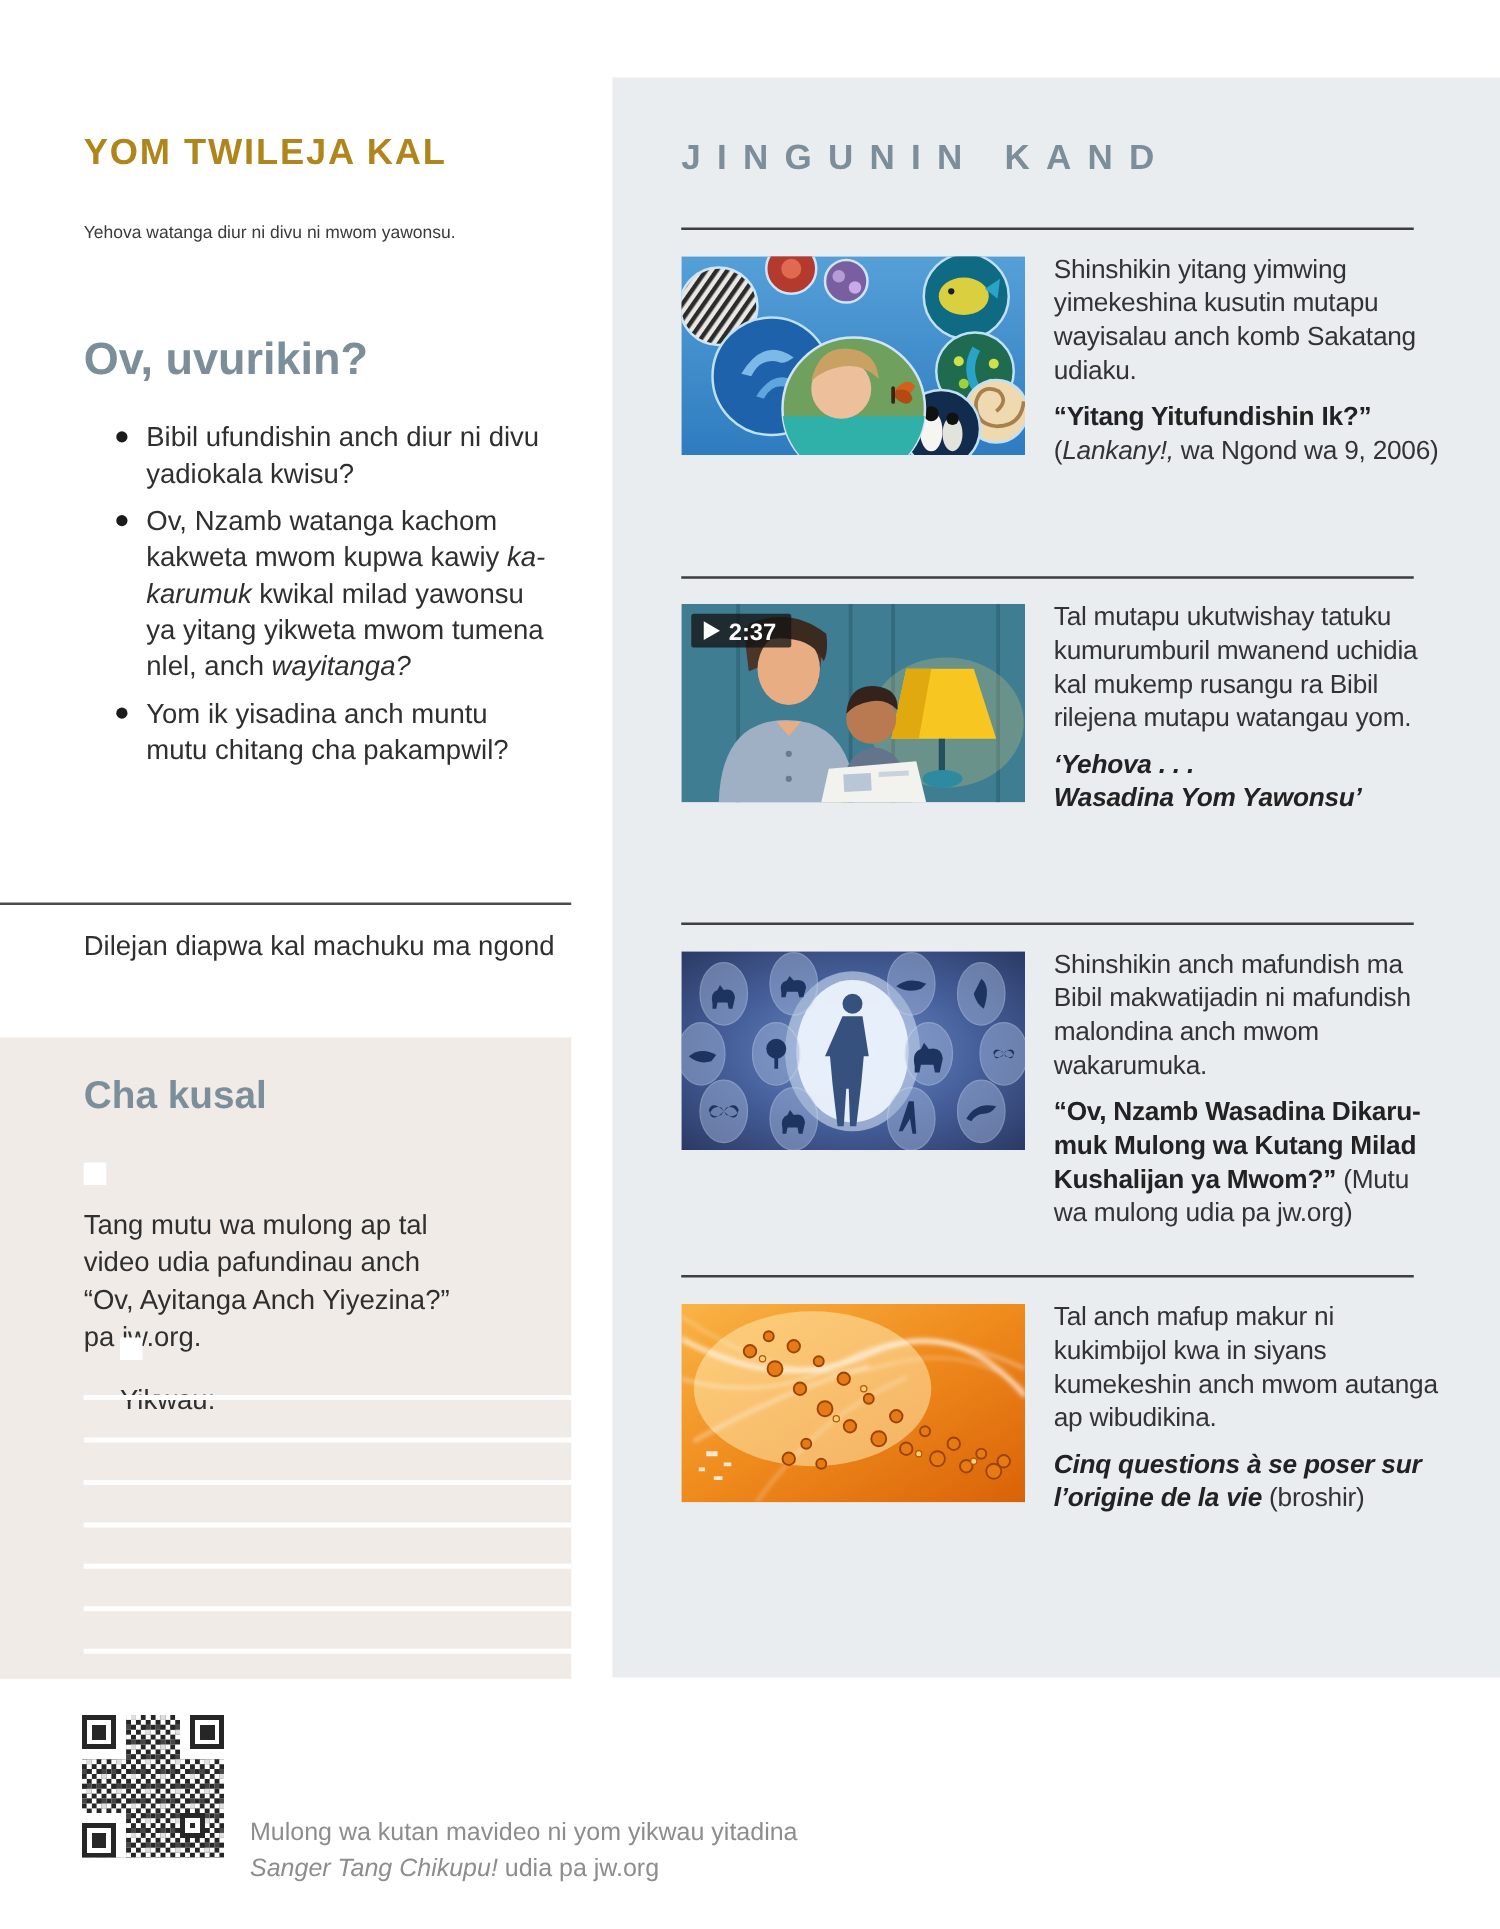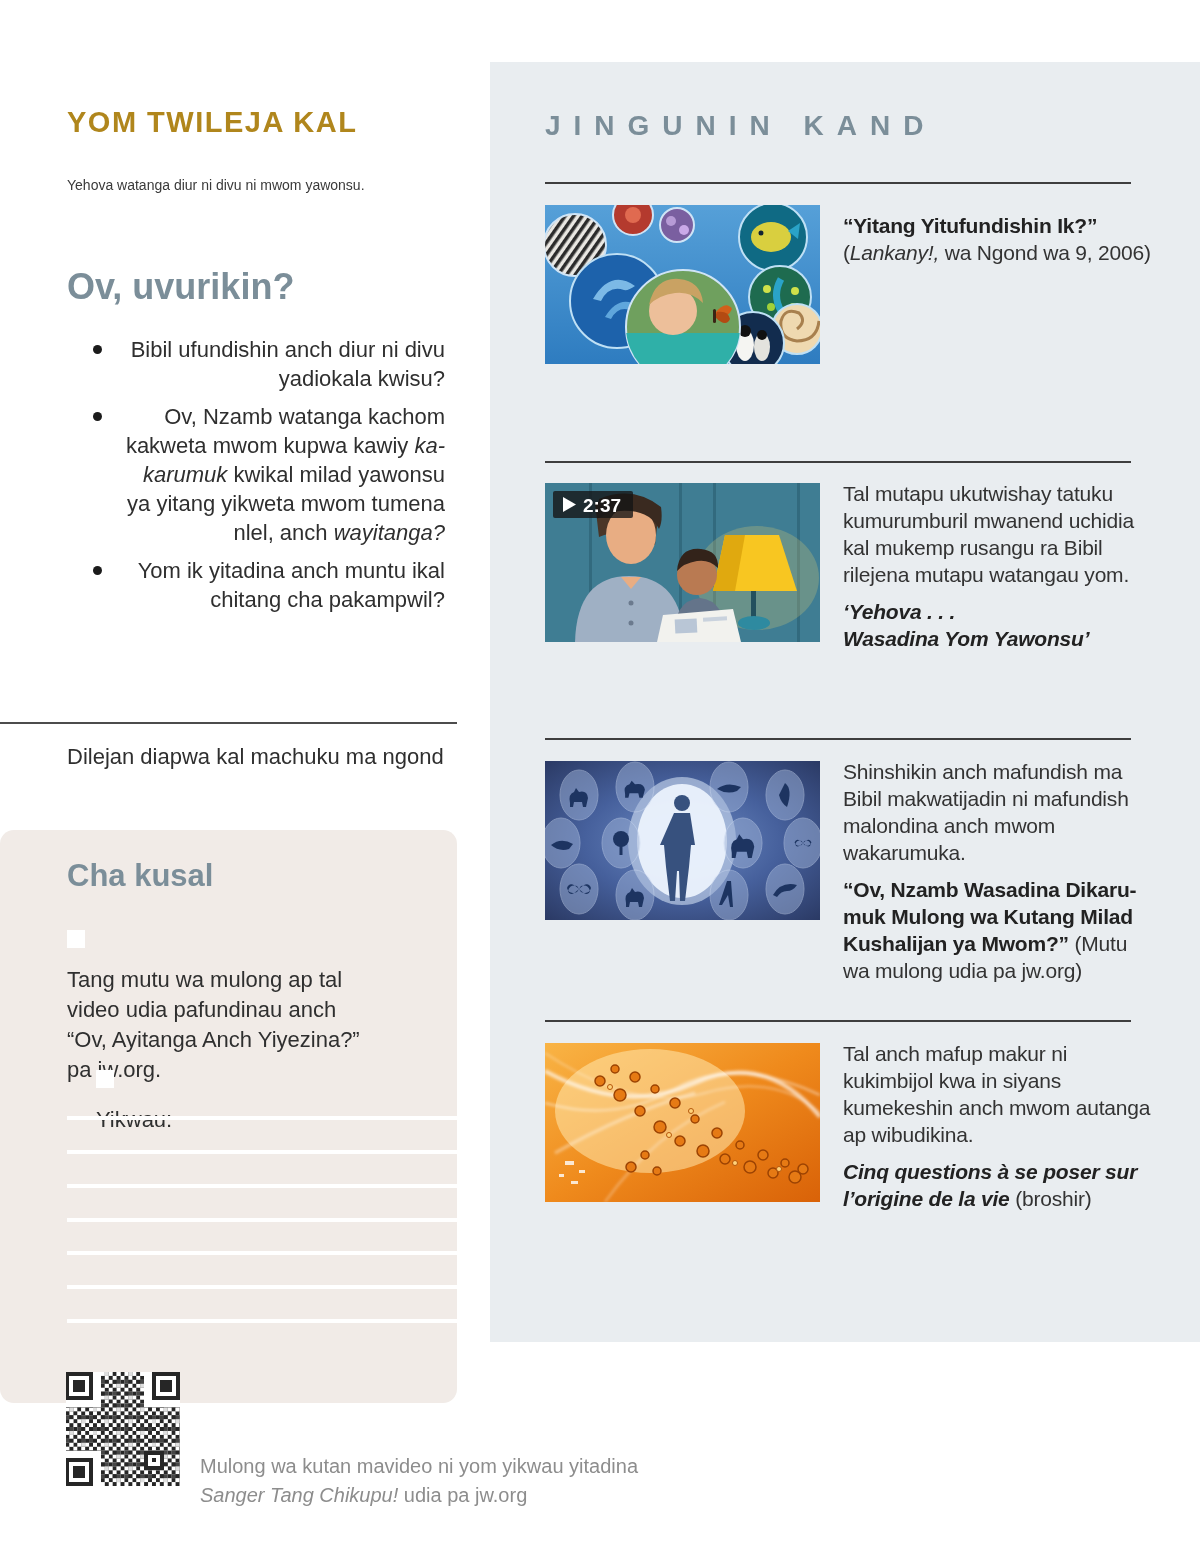--- a/index.html
+++ b/index.html
@@ -10,28 +10,28 @@
   .bi{font-weight:bold;font-style:italic;}
 
   
   .l-title{position:absolute;left:67px;top:106px;font-size:29px;font-weight:bold;
            letter-spacing:1.5px;color:#b0861c;}
   .l-intro{position:absolute;left:67px;top:170px;width:400px;font-size:14px;
            line-height:30px;color:#3a3a3a;}
   .l-q{position:absolute;left:67px;top:266px;font-size:36px;font-weight:bold;color:#7b8e99;}
   .l-bullets{position:absolute;left:90px;top:335px;width:355px;}
   .bullet{position:relative;padding-left:27px;margin-bottom:9px;font-size:22px;
-          line-height:29px;color:#2f2f2f;text-align:right;}
+          line-height:29px;color:#2f2f2f;}
   .bullet .dot{position:absolute;left:3px;top:10px;width:9px;height:9px;border-radius:50%;
           background:#1b1b1b;}
   .l-rule{position:absolute;left:0;top:722px;width:457px;height:2px;background:#4c4c4c;}
   .l-note{position:absolute;left:67px;top:744px;width:400px;font-size:22px;color:#2f2f2f;}
 
   
-  .sheet{position:absolute;left:0;top:830px;width:457px;height:573px;background:#f1ebe7;border-radius:14px;}
+  .sheet{position:absolute;left:0;top:830px;width:457px;height:513px;background:#f1ebe7;}
   .sheet-title{position:absolute;left:67px;top:28px;font-size:31px;font-weight:bold;color:#7b8e99;}
   .task{position:absolute;left:67px;display:flex;gap:17px;width:330px;flex-direction:column;}
   .task.t1{top:96px;}
   .task.t2{top:236px;margin-left:29px;}
   .cb{width:18px;height:18px;background:#ffffff;flex:none;margin-top:4px;}
   .task-text{font-size:22px;line-height:30px;color:#2f2f2f;width:295px;}
   .wl{position:absolute;left:67px;width:390px;height:4px;background:#ffffff;}
 
   
   .panel{position:absolute;left:490px;top:62px;width:710px;height:1280px;background:#e9edf0;}
@@ -67,21 +67,21 @@
     <div class="bullet">
       <span class="dot"></span>
       <span>Bibil ufundishin anch diur ni divu yadiokala kwisu?</span><span class="i"></span><span></span><span class="i"></span>
     </div>
     <div class="bullet">
       <span class="dot"></span>
       <span>Ov, Nzamb watanga kachom kakweta mwom kupwa kawiy </span><span class="i">ka­karumuk</span><span> kwikal milad yawonsu ya yitang yikweta mwom tumena nlel, anch </span><span class="i">wayitanga?</span>
     </div>
     <div class="bullet">
       <span class="dot"></span>
-      <span>Yom ik yitadina anch muntu ikal chitang cha pakampwil?</span><span class="i"></span><span></span><span class="i"></span>
+      <span>Yom ik yisadina anch muntu mutu chitang cha pakampwil?</span><span class="i"></span><span></span><span class="i"></span>
     </div>
   </div>
 
   <div class="l-rule"></div>
   <div class="l-note">Dilejan diapwa kal machuku ma ngond</div>
 
   <div class="sheet">
     <div class="sheet-title">Cha kusal</div>
     <div class="task t1">
       <div class="cb"></div>
@@ -155,20 +155,21 @@
         <circle cx="128" cy="106" r="24" fill="#edbf9a"></circle>
         <path d="M104 100 q6 -28 30 -26 q22 2 24 24 q-12 -12 -28 -10 q-16 2 -26 12 z" fill="#c9a263"></path>
         <path d="M170 108 q11 -13 17 -4 q-4 9 -13 9 z" fill="#d2601a"></path>
         <path d="M170 112 q11 11 15 2 q-2 -9 -13 -7 z" fill="#b34a12"></path>
         <rect x="168" y="104" width="3" height="14" rx="1.5" fill="#3a2414"></rect>
       </g>
     </svg>
   </div>
 
   <div class="stext" style="top:202px">
+    <div>Shinshikin yitang yimwing yimekeshina kusutin mutapu wayisalau anch komb Saka­tang udiaku.</div>
     <div class="sref">
       <div class="b">“Yitang Yitufundishin Ik?”</div>
       <div><span>(</span><span class="i">Lankany!,</span><span> wa Ngond wa 9, 2006)</span></div>
     </div>
   </div>
 
   <div class="thumb" style="top:483px">
     <svg width="275" height="159" viewBox="0 0 275 159">
       <rect width="275" height="159" fill="#3f7d93"></rect>
       <rect x="44" y="0" width="3" height="159" fill="#2e6375" opacity="0.7"></rect>

